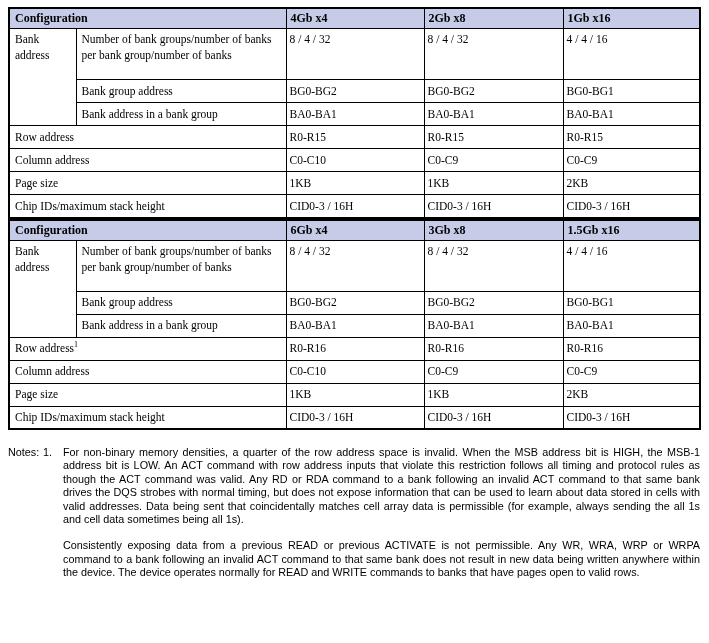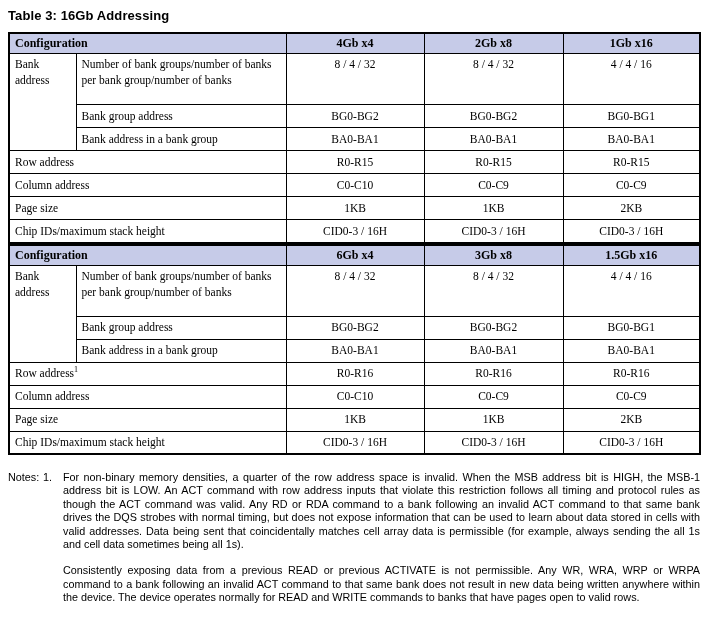--- a/index.html
+++ b/index.html
@@ -23,46 +23,45 @@
   }
   table.addr th, table.addr td {
     border: 1px solid #000;
     font-size: 11.5px; line-height: 1.42;
     overflow: hidden;
   }
   tr.head { height: 18px; }
   tr.head th {
     background: var(--header-bg, #c6cbe8);
     font-size: 12px; font-weight: bold;
-    text-align: center; padding: 1px 4px;
+    text-align: left; padding: 1px 4px;
   }
   tr.head th.cfg { text-align: left; padding-left: 5px; }
   tr.big { height: 51px; }
   tr.std { height: 23px; }
   td.lab { text-align: left; padding: 2px 4px 2px 5px; vertical-align: middle; }
-  td.val { text-align: center; padding: 2px 3px; vertical-align: middle; }
+  td.val { text-align: left; padding: 2px 3px; vertical-align: middle; }
   .top { vertical-align: top !important; padding-top: 2px; }
   td sup { font-size: 8px; line-height: 0; }
 
   .notes {
     display: flex; margin-top: 16px;
     font-size: 10.8px; line-height: 1.24;
   }
   .nprefix { width: 35px; flex: 0 0 35px; }
   .nnum { width: 13px; flex: 0 0 13px; }
   .nbody { flex: 1; padding-right: 1px; }
   .nbody p { text-align: justify; margin: 0 0 13px 7px; }
   .nbody p:last-child { margin-bottom: 0; }
 </style>
 </head>
 <body>
 
 <div class="page">
 
-  <div class="table-title">Table 3: 16Gb Addressing</div>
 
   <table class="addr">
     <colgroup>
       <col style="width:67px">
         <col style="width:210px">
       <col style="width:138px">
         <col style="width:139px">
         <col style="width:137px">
     </colgroup>
     <tbody>

